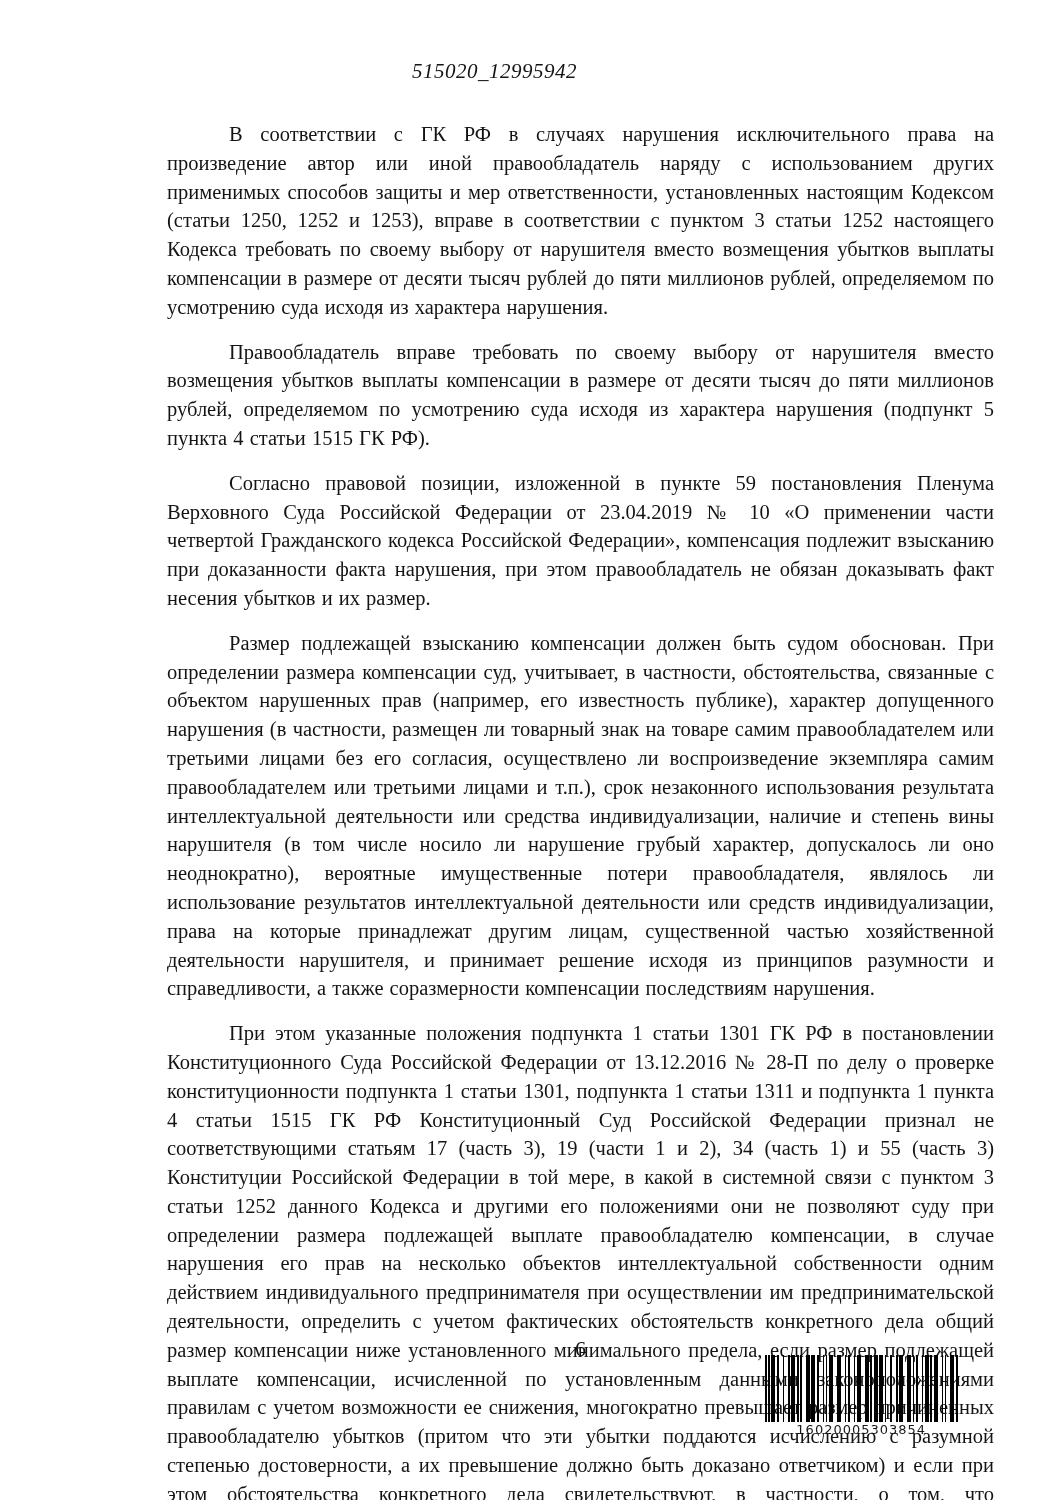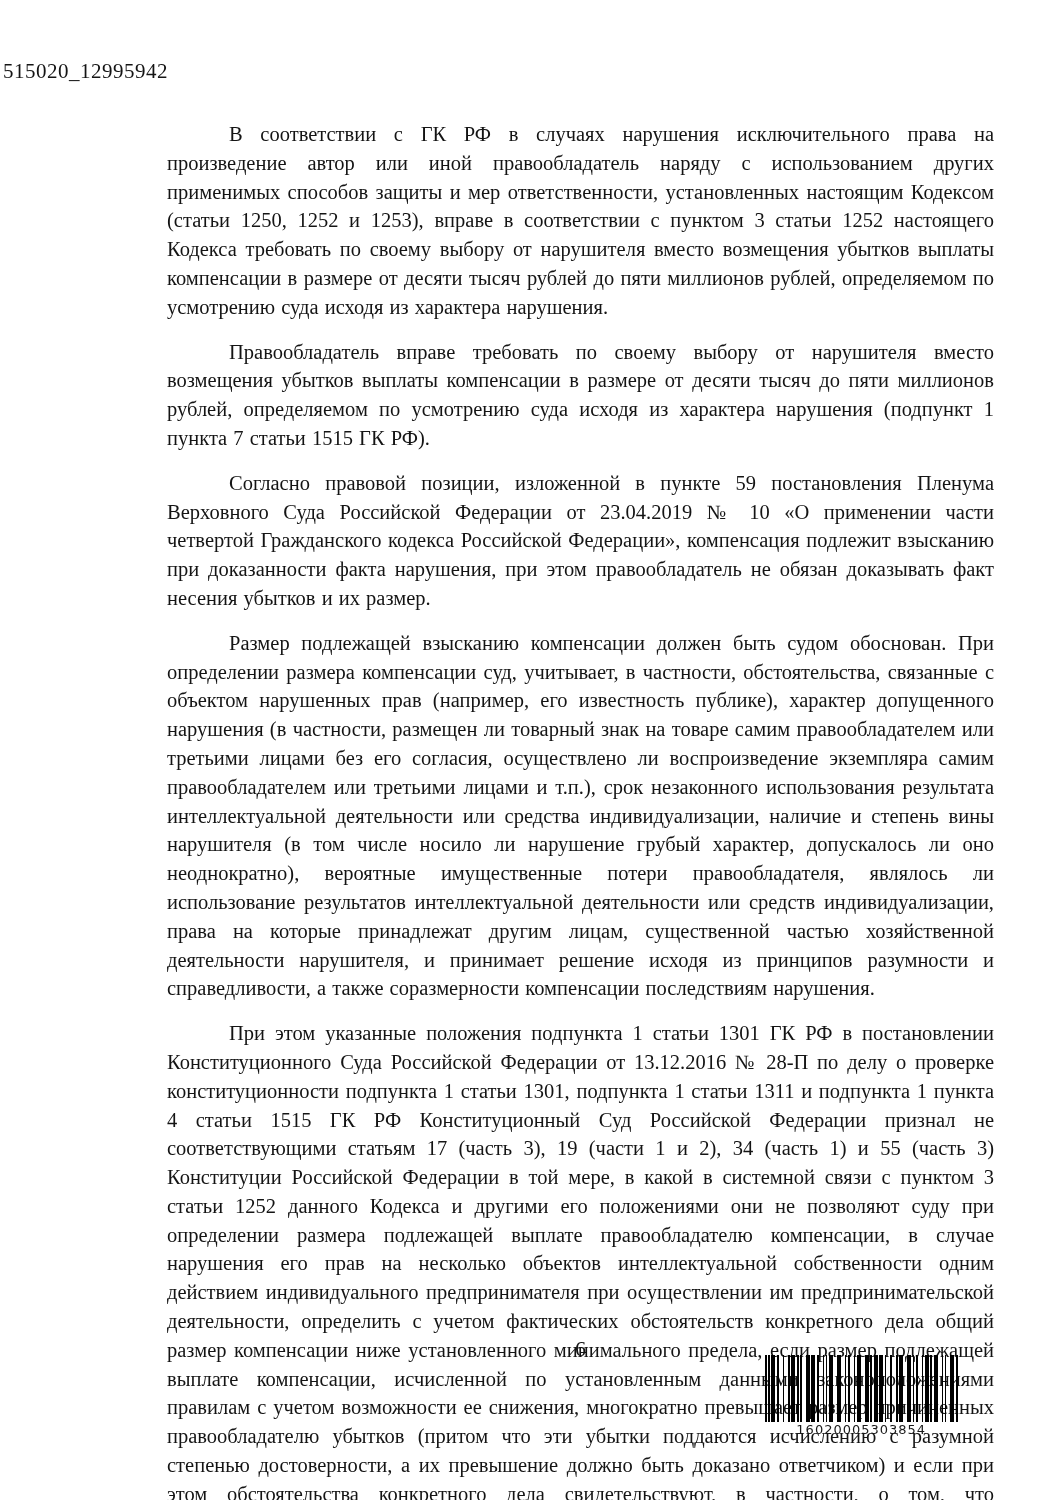--- a/index.html
+++ b/index.html
@@ -14,23 +14,24 @@
     background: #ffffff;
     color: #141414;
     font-family: "Liberation Serif", serif;
     overflow: hidden;
   }
   .header-ref {
     position: absolute;
     top: 59px;
     left: 3px;
     right: 74px;
-    text-align: left;
+    text-align: center;
     font-size: 21px;
     letter-spacing: 0.5px;
+    font-style: italic;
   }
   .doc-body {
     position: absolute;
     top: 104px;
     left: 151px;
     width: 859px;
     font-size: 20.5px;
     line-height: 28.8px;
     text-align: justify;
     word-spacing: 1px;
@@ -75,21 +76,21 @@
 </style>
 </head>
 <body>
 
 <div class="page">
 
   <div class="header-ref">515020_12995942</div>
 
   <div class="doc-body">
     <p>В соответствии с ГК РФ в случаях нарушения исключительного права на произведение автор или иной правообладатель наряду с использованием других применимых способов защиты и мер ответственности, установленных настоящим Кодексом (статьи 1250, 1252 и 1253), вправе в соответствии с пунктом 3 статьи 1252 настоящего Кодекса требовать по своему выбору от нарушителя вместо возмещения убытков выплаты компенсации в размере от десяти тысяч рублей до пяти миллионов рублей, определяемом по усмотрению суда исходя из характера нарушения.</p>
-    <p>Правообладатель вправе требовать по своему выбору от нарушителя вместо возмещения убытков выплаты компенсации в размере от десяти тысяч до пяти миллионов рублей, определяемом по усмотрению суда исходя из характера нарушения (подпункт 1 пункта 7 статьи 1515 ГК РФ).</p>
+    <p>Правообладатель вправе требовать по своему выбору от нарушителя вместо возмещения убытков выплаты компенсации в размере от десяти тысяч до пяти миллионов рублей, определяемом по усмотрению суда исходя из характера нарушения (подпункт 5 пункта 4 статьи 1515 ГК РФ).</p>
     <p>Согласно правовой позиции, изложенной в пункте 59 постановления Пленума Верховного Суда Российской Федерации от 23.04.2019 № 10 «О применении части четвертой Гражданского кодекса Российской Федерации», компенсация подлежит взысканию при доказанности факта нарушения, при этом правообладатель не обязан доказывать факт несения убытков и их размер.</p>
     <p>Размер подлежащей взысканию компенсации должен быть судом обоснован. При определении размера компенсации суд, учитывает, в частности, обстоятельства, связанные с объектом нарушенных прав (например, его известность публике), характер допущенного нарушения (в частности, размещен ли товарный знак на товаре самим правообладателем или третьими лицами без его согласия, осуществлено ли воспроизведение экземпляра самим правообладателем или третьими лицами и т.п.), срок незаконного использования результата интеллектуальной деятельности или средства индивидуализации, наличие и степень вины нарушителя (в том числе носило ли нарушение грубый характер, допускалось ли оно неоднократно), вероятные имущественные потери правообладателя, являлось ли использование результатов интеллектуальной деятельности или средств индивидуализации, права на которые принадлежат другим лицам, существенной частью хозяйственной деятельности нарушителя, и принимает решение исходя из принципов разумности и справедливости, а также соразмерности компенсации последствиям нарушения.</p>
     <p>При этом указанные положения подпункта 1 статьи 1301 ГК РФ в постановлении Конституционного Суда Российской Федерации от 13.12.2016 № 28-П по делу о проверке конституционности подпункта 1 статьи 1301, подпункта 1 статьи 1311 и подпункта 1 пункта 4 статьи 1515 ГК РФ Конституционный Суд Российской Федерации признал не соответствующими статьям 17 (часть 3), 19 (части 1 и 2), 34 (часть 1) и 55 (часть 3) Конституции Российской Федерации в той мере, в какой в системной связи с пунктом 3 статьи 1252 данного Кодекса и другими его положениями они не позволяют суду при определении размера подлежащей выплате правообладателю компенсации, в случае нарушения его прав на несколько объектов интеллектуальной собственности одним действием индивидуального предпринимателя при осуществлении им предпринимательской деятельности, определить с учетом фактических обстоятельств конкретного дела общий размер компенсации ниже установленного минимального предела, если размер подлежащей выплате компенсации, исчисленной по установленным данными законоположениями правилам с учетом возможности ее снижения, многократно превышает размер причиненных правообладателю убытков (притом что эти убытки поддаются исчислению с разумной степенью достоверности, а их превышение должно быть доказано ответчиком) и если при этом обстоятельства конкретного дела свидетельствуют, в частности, о том, что правонарушение совершено индивидуальным предпринимателем впервые и что использование объектов интеллектуальной собственности, права на которые принадлежат другим лицам, с нарушением этих прав не являлось существенной частью его</p>
   </div>
 
   <div class="page-number">6</div>
 
   <div class="barcode">
     <div class="barcode-bars" id="barcode-bars">
         <span class="bar" style="width: 1.6px;"></span>

